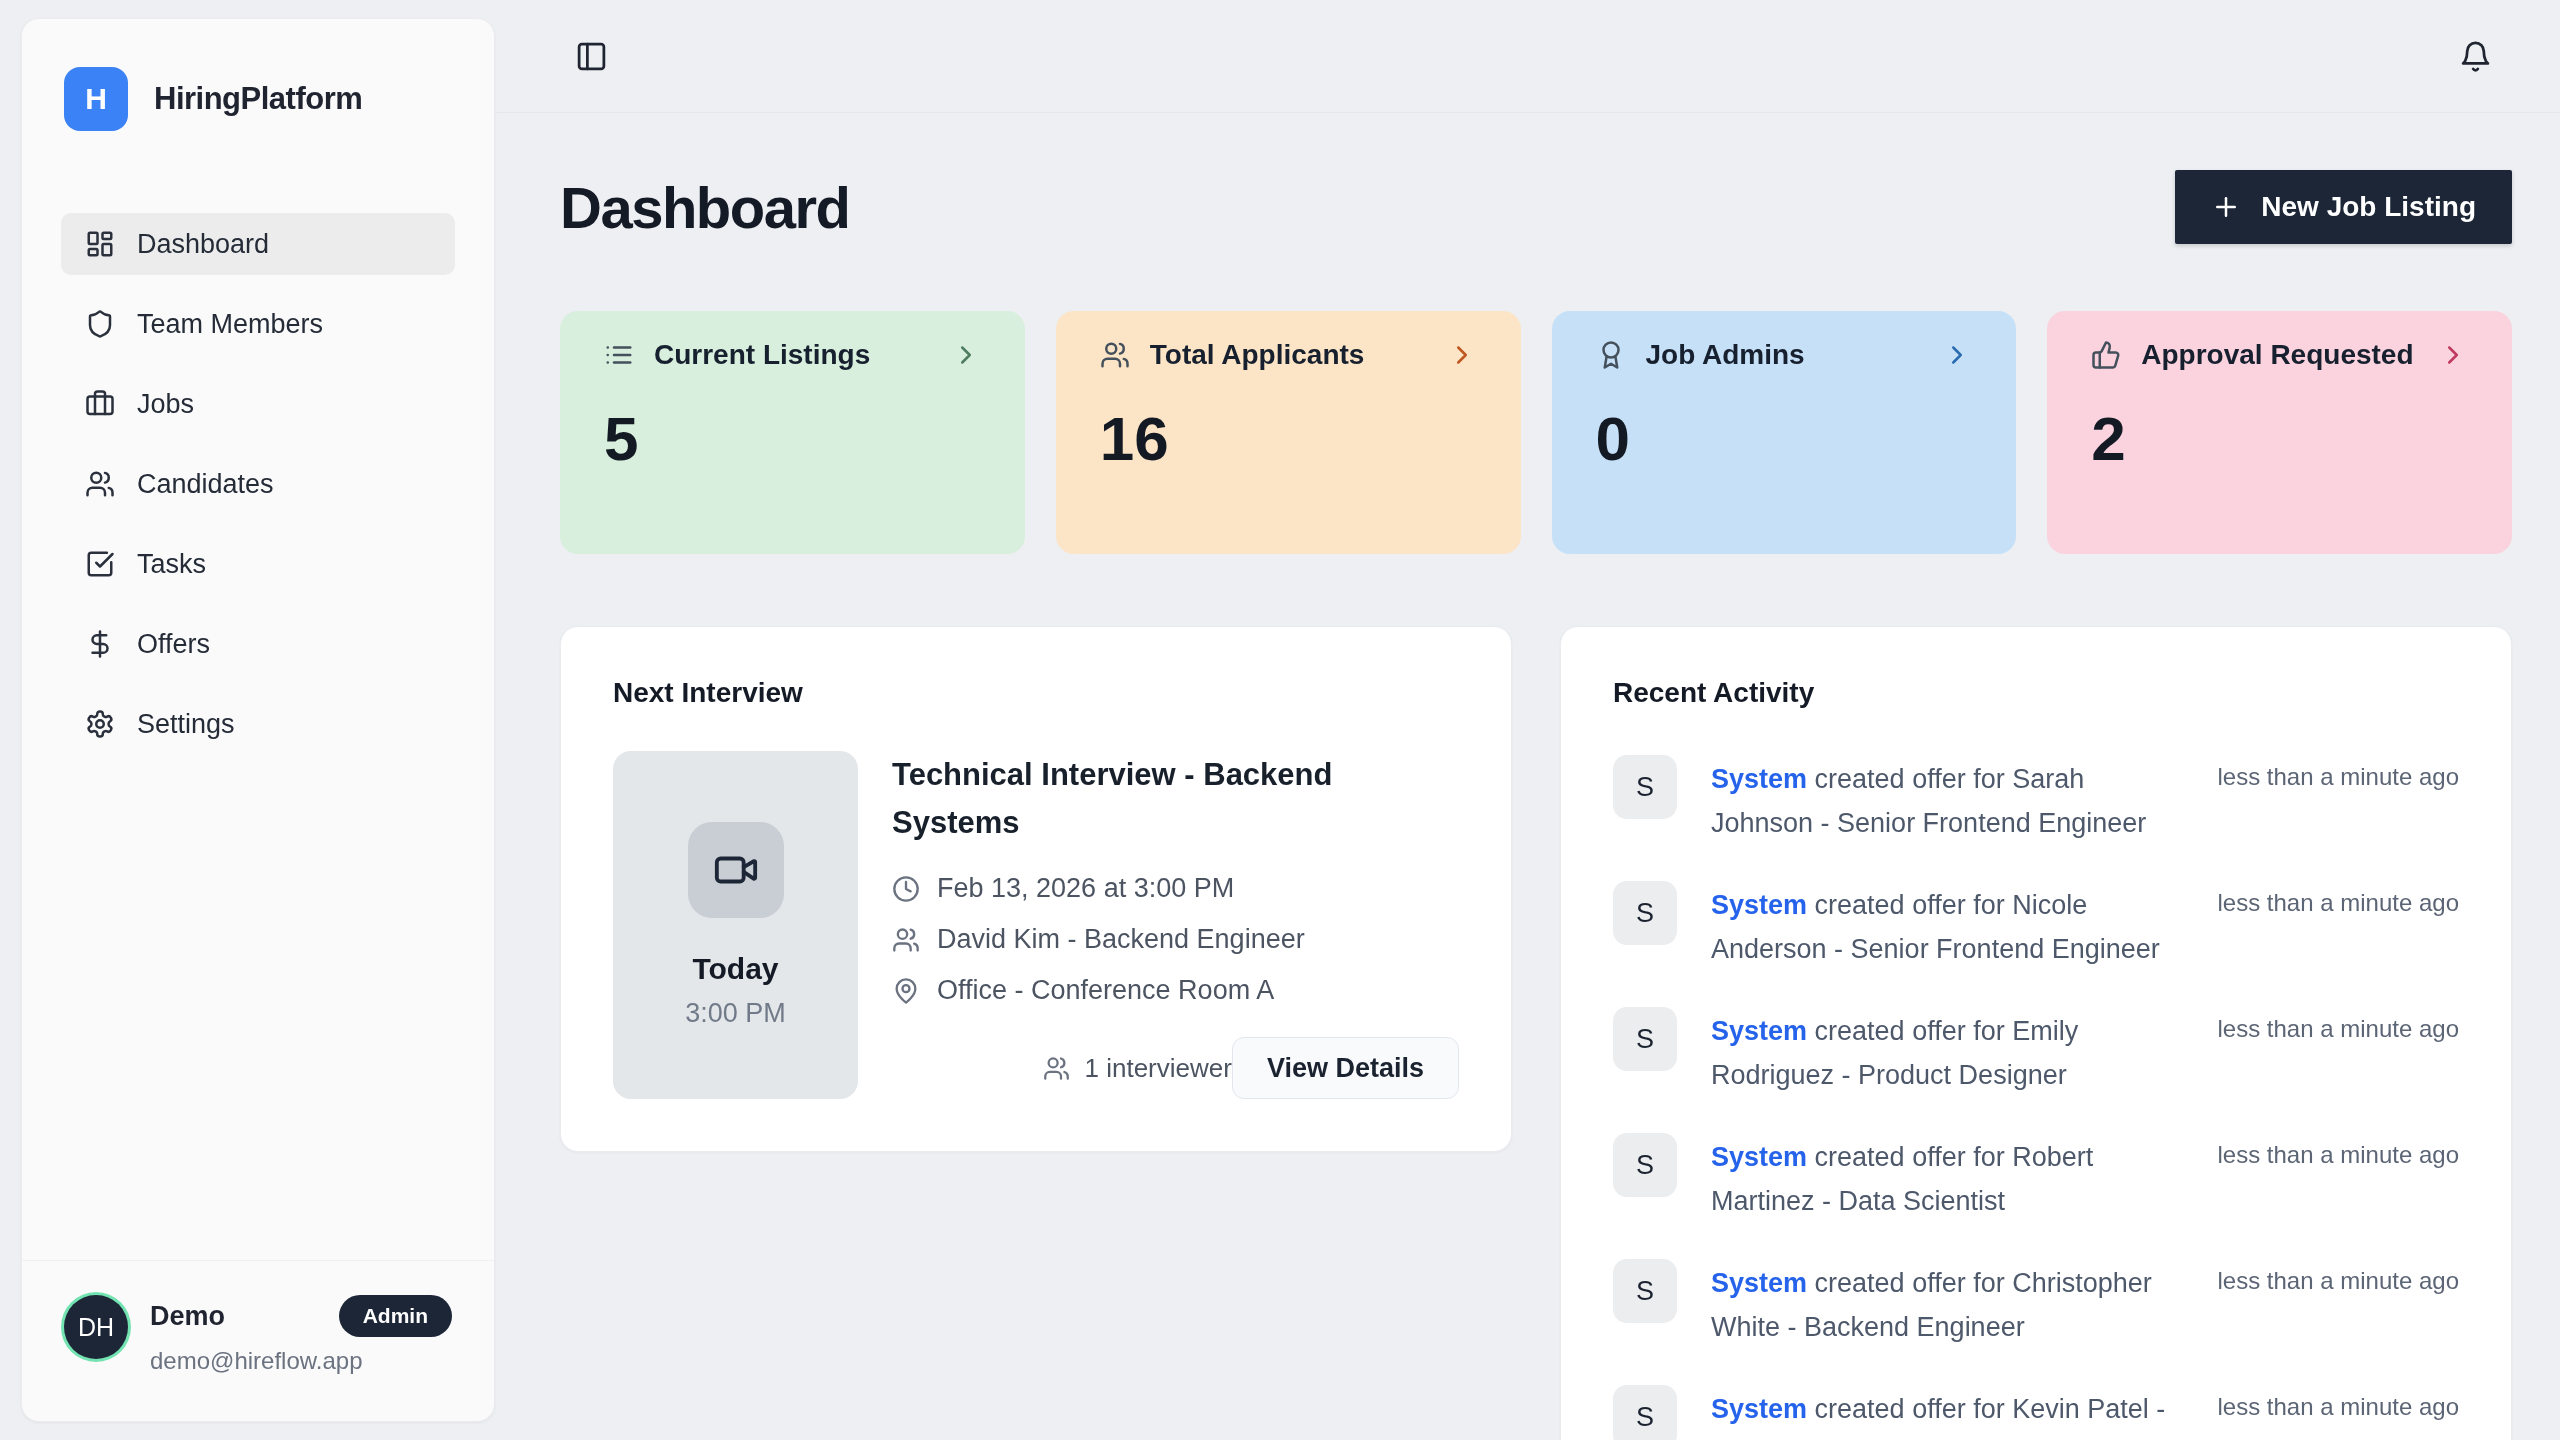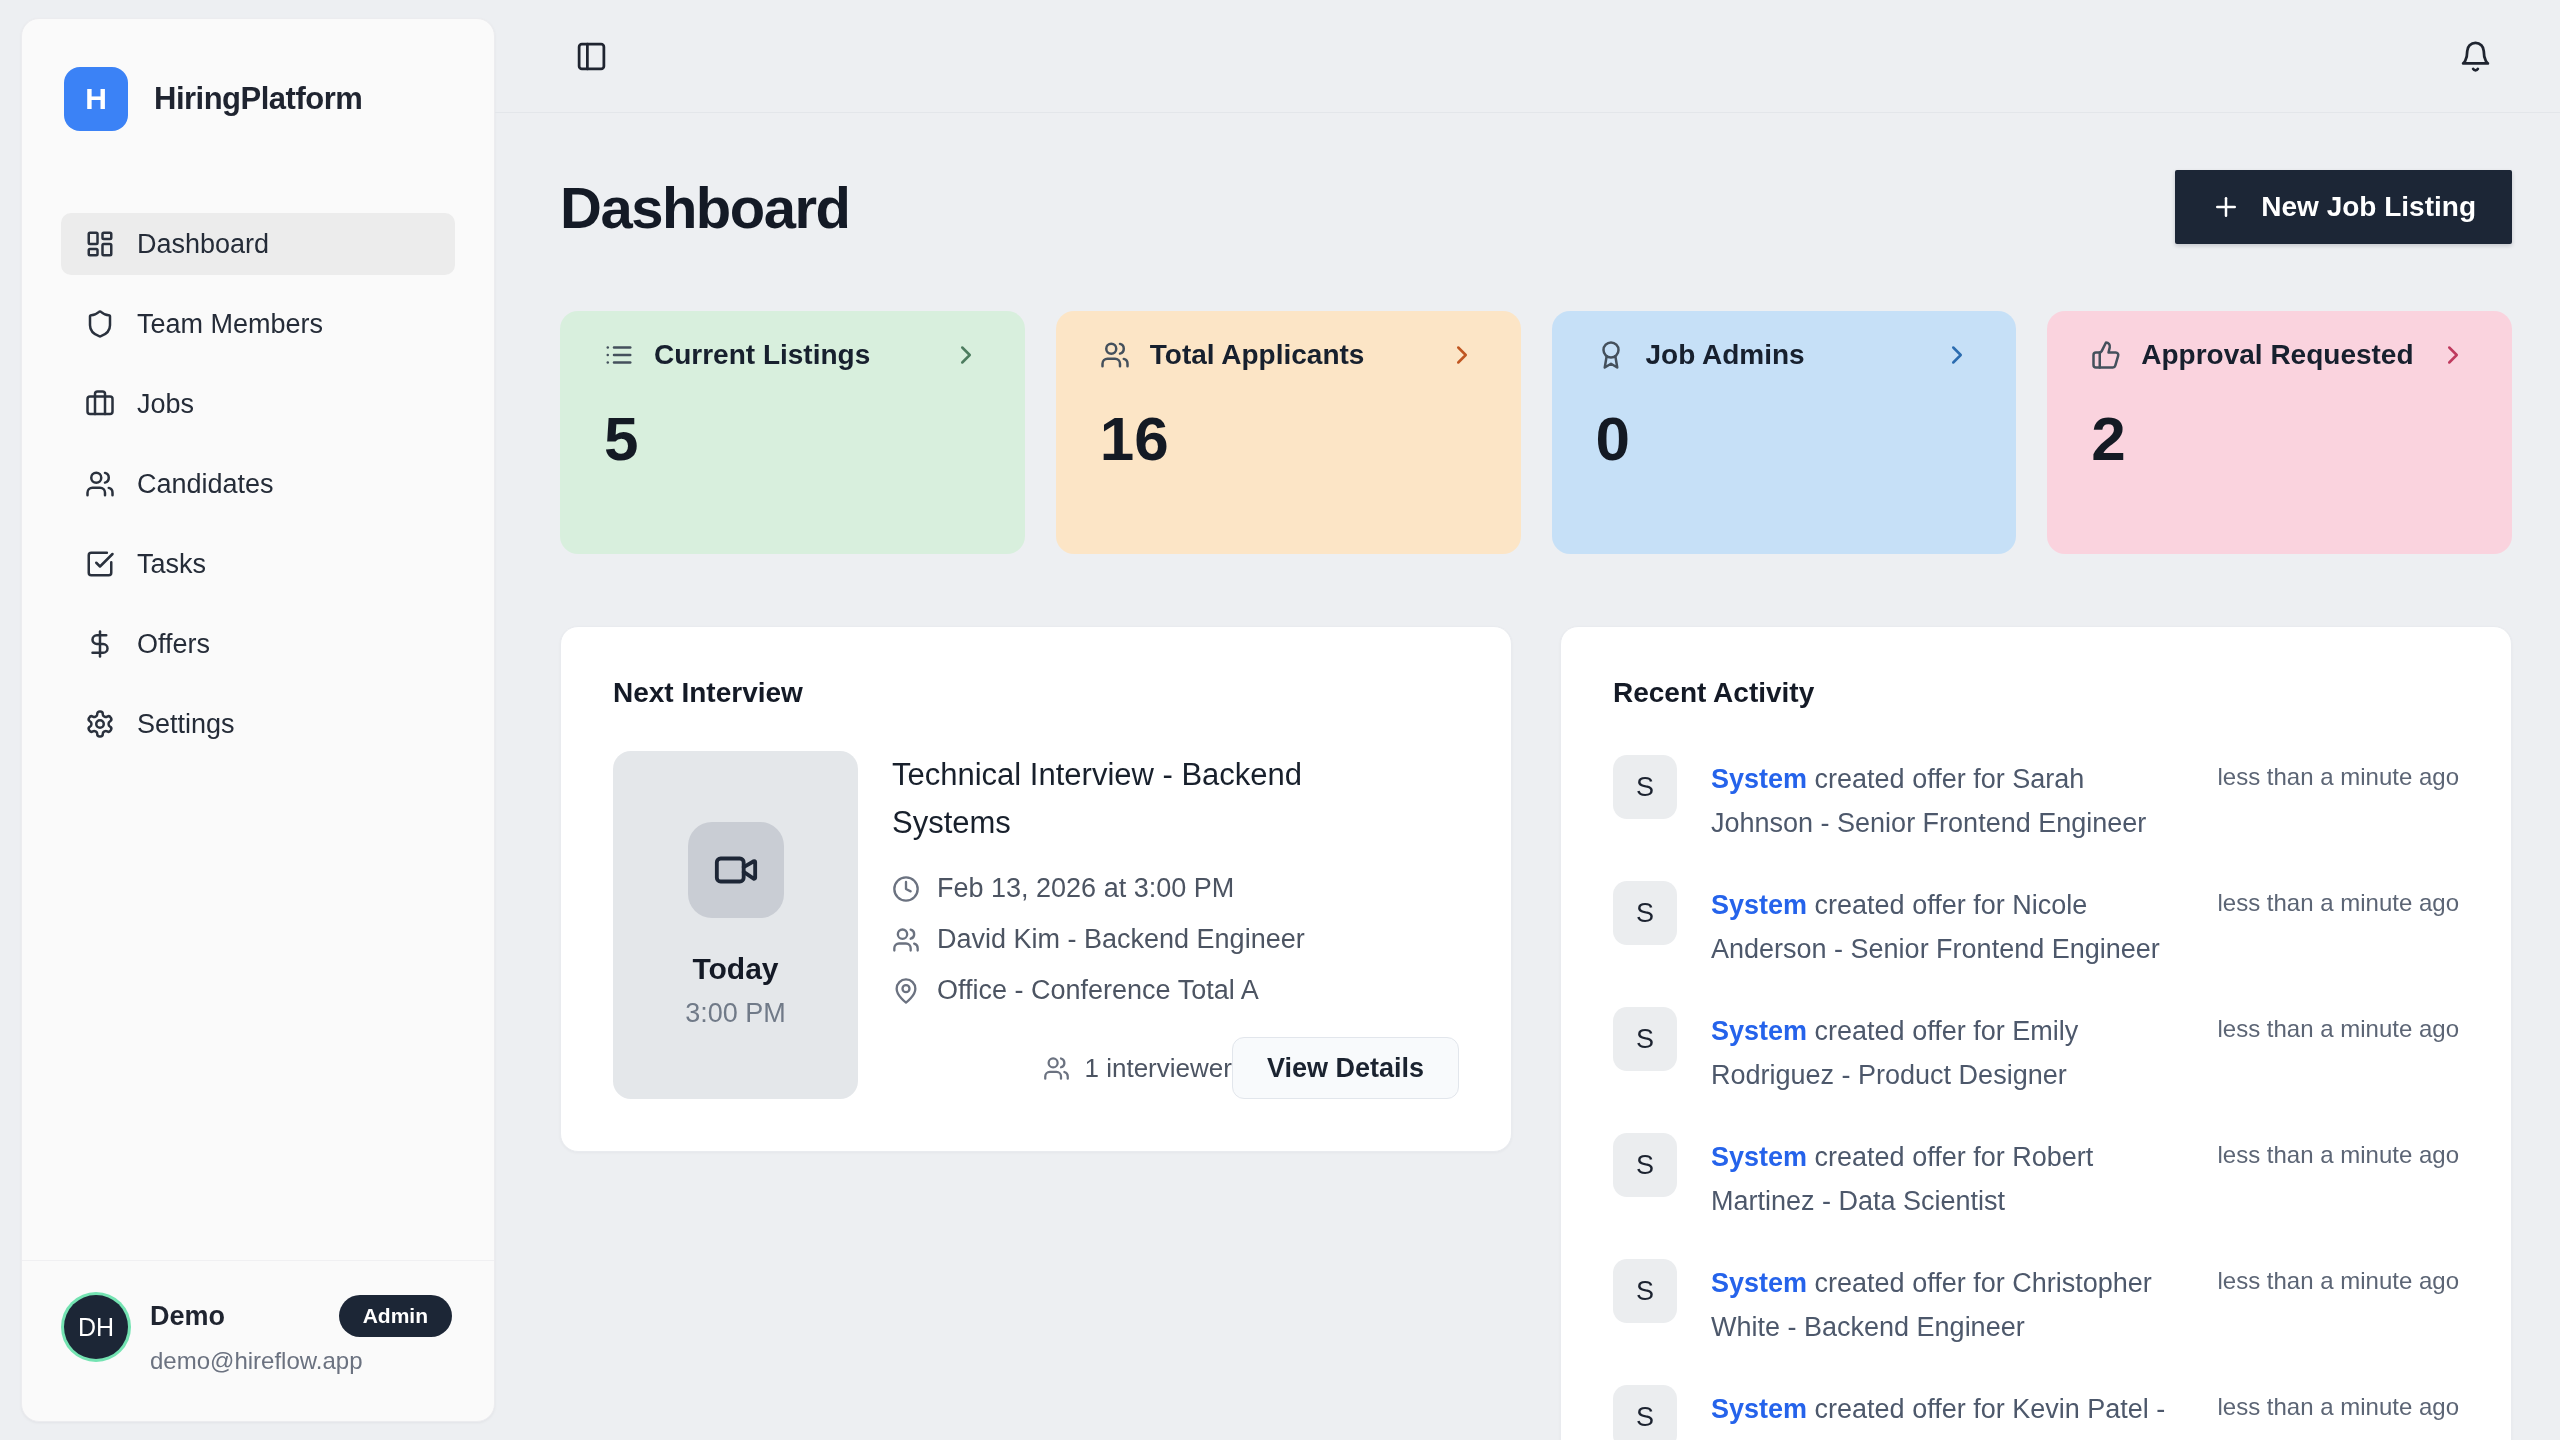--- a/index.html
+++ b/index.html
@@ -99,21 +99,21 @@
   }
   .iv-tile-icon {
     width:96px; height:96px; border-radius:24px; background:#c9cdd4;
     display:flex; align-items:center; justify-content:center;
   }
   .iv-tile-icon svg { width:46px; height:46px; color:#1d2636; }
   .iv-day { font-size:30px; font-weight:700; color:#141a26; margin-top:34px; }
   .iv-time { font-size:27px; color:#707a88; margin-top:12px; }
 
   .iv-details { flex:1; display:flex; flex-direction:column; min-width:0; }
-  .iv-title { font-size:31px; font-weight:400; color:#18202c; line-height:1.55; max-width:480px; }
+  .iv-title { font-size:31px; font-weight:700; color:#18202c; line-height:1.55; max-width:480px; }
   .iv-meta { margin-top:26px; display:flex; flex-direction:column; gap:20px;justify-content:space-between; }
   .iv-meta-row { display:flex; align-items:center; gap:17px; font-size:27px; color:#4c5462; }
   .iv-meta-row svg { width:28px; height:28px; color:#6b7280; flex-shrink:0; }
   .iv-bottom { margin-top:auto; display:flex; align-items:center; justify-content:flex-end; }
   .iv-count { display:flex; align-items:center; gap:15px; font-size:26px; color:#4c5462; }
   .iv-count svg { width:27px; height:27px; color:#6b7280; }
   .view-details-btn {
     height:62px; padding:0 34px; background:#f8fafc; border:1px solid #e2e6ec;
     border-radius:12px; font-size:27px; font-weight:600; color:#1b2330;
     display:flex; align-items:center; cursor:pointer;
@@ -381,21 +381,21 @@
                 </span>
                 <span>David Kim - Backend Engineer</span>
               </div>
               <div class="iv-meta-row">
                 <span>
                   <svg viewBox="0 0 24 24" fill="none" stroke="currentColor" stroke-width="2" stroke-linecap="round" stroke-linejoin="round" width="28" height="28">
                       <path d="M20 10c0 6-8 12-8 12s-8-6-8-12a8 8 0 0 1 16 0"></path>
                       <circle cx="12" cy="10" r="3"></circle>
                     </svg>
                 </span>
-                <span>Office - Conference Total A</span>
+                <span>Office - Conference Room A</span>
               </div>
             </div>
             <div class="iv-bottom">
               <div class="iv-count">
                 <span>
                   <svg viewBox="0 0 24 24" fill="none" stroke="currentColor" stroke-width="2" stroke-linecap="round" stroke-linejoin="round" width="27" height="27">
                       <path d="M16 21v-2a4 4 0 0 0-4-4H6a4 4 0 0 0-4 4v2"></path>
                       <circle cx="9" cy="7" r="4"></circle>
                       <path d="M22 21v-2a4 4 0 0 0-3-3.87"></path>
                       <path d="M16 3.13a4 4 0 0 1 0 7.75"></path>

